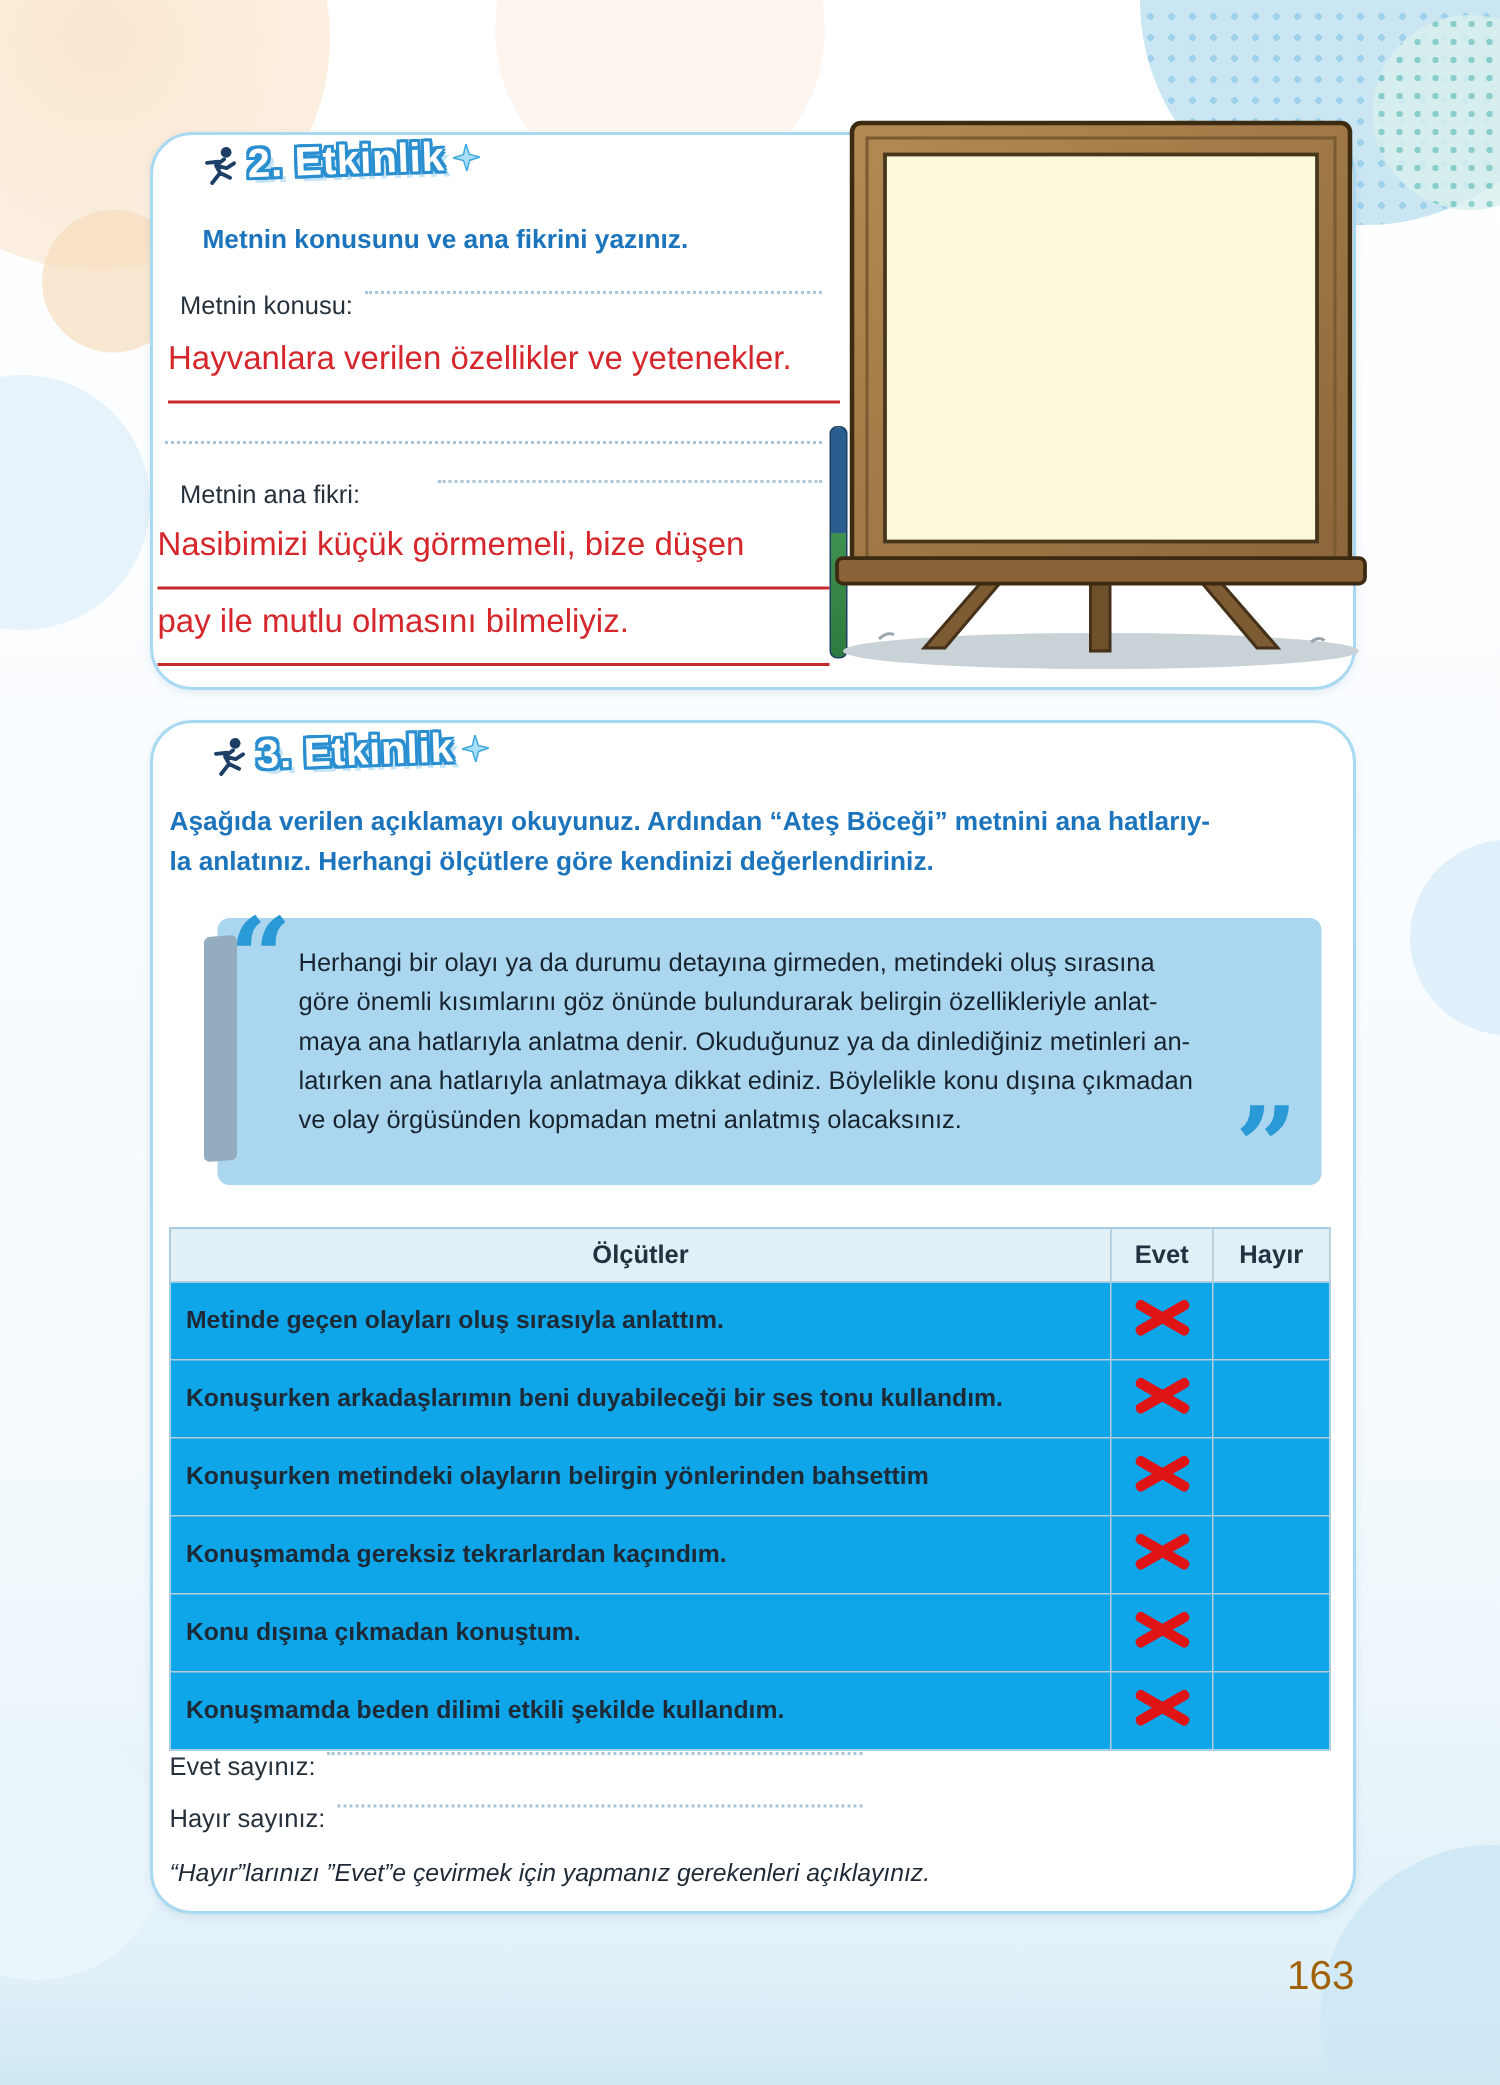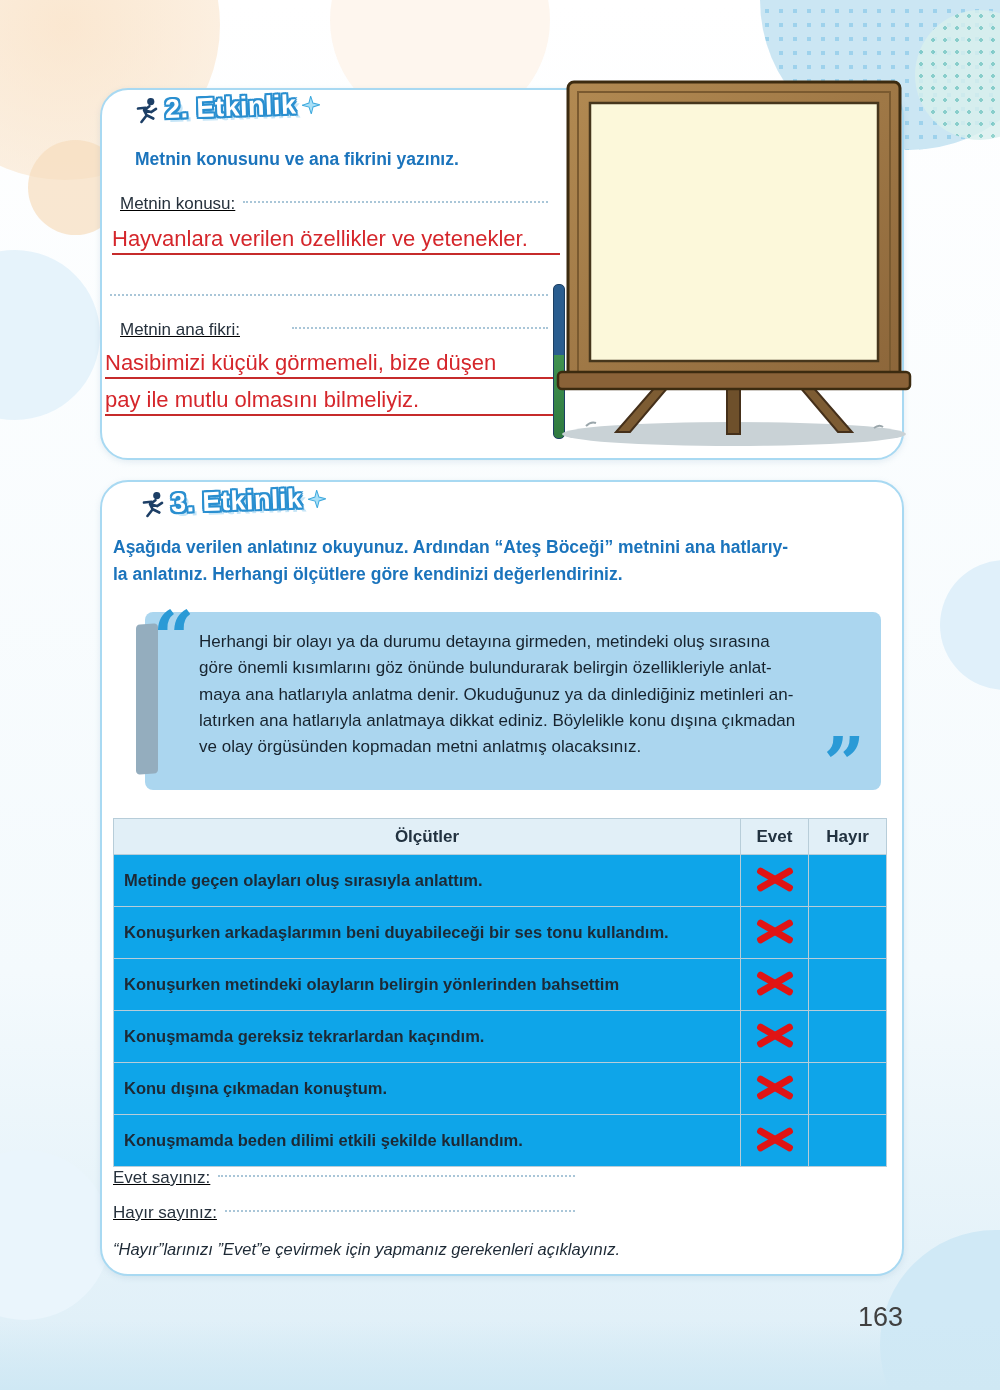--- a/index.html
+++ b/index.html
@@ -38,30 +38,30 @@
   }
   .badge2{left:132px;top:92px;}
   .badge3{left:138px;top:486px;}
 
   .blue-bold{color:#1b74bc;font-weight:bold;font-size:17.5px;line-height:1.55;}
   .act2-instruction{position:absolute;left:135px;top:146px;z-index:2;}
   .act3-instruction{position:absolute;left:113px;top:534px;width:778px;z-index:2;}
   .act3-instruction span{display:block;}
 
   
-  .fill-row{position:absolute;display:flex;align-items:center;z-index:2;text-decoration:underline;}
+  .fill-row{position:absolute;display:flex;align-items:flex-start;z-index:2;}
   .fill-row .lbl{font-size:17px;color:#26313c;white-space:nowrap;}
   .fill-row .dots{flex:1;border-bottom:2px dotted #a9c6d8;margin:0 0 4px 8px;height:0;}
   .row-konusu{left:120px;top:194px;width:428px;}
   .row-anafikri{left:120px;top:320px;width:428px;gap:44px;}
   .ruled-empty{position:absolute;left:110px;top:282px;width:438px;height:12px;border-bottom:2px dotted #a9c6d8;z-index:2;}
 
   
   .answer{position:absolute;font-size:22px;color:#d5262b;z-index:2;}
-  .answer-line{display:block;width:448px;border-bottom:2.5px solid #c62b2b;padding-bottom:1px;margin-bottom:8px;white-space:nowrap;}
+  .answer-line{display:block;width:448px;border-bottom:2.5px solid #c62b2b;padding-bottom:15px;margin-bottom:8px;white-space:nowrap;}
   .answer-konusu{left:112px;top:226px;}
   .answer-anafikri{left:105px;top:350px;}
 
   
   .pencil{position:absolute;left:553px;top:284px;width:10px;height:153px;border-radius:5px;z-index:2;
     background:linear-gradient(180deg,#2a5d8f 0%,#2a5d8f 46%,#3f9150 46%,#2f7a40 100%);border:1px solid #1c3f63;}
   .easel{position:absolute;left:556px;top:76px;z-index:2;}
 
   
   .quote-box{position:absolute;left:145px;top:612px;width:736px;height:178px;background:#abd6ef;border-radius:8px;z-index:2;}
@@ -82,21 +82,21 @@
   .xmark{display:none;position:relative;width:40px;height:28px;}
   .xmark.show{display:inline-block;}
   .xmark.show::before,.xmark.show::after{content:"";position:absolute;left:0;top:11px;width:40px;height:7px;border-radius:3px;background:#e01414;}
   .xmark.show::before{transform:rotate(30deg);}
   .xmark.show::after{transform:rotate(-30deg);}
 
   .row-evet-count{left:113px;top:1168px;width:462px;}
   .row-hayir-count{left:113px;top:1203px;width:462px;}
   .footer-note{position:absolute;left:113px;top:1240px;font-size:16.5px;color:#1d2935;z-index:2;font-style:italic;}
 
-  .page-number{position:absolute;left:858px;top:1302px;font-size:27px;color:#404040;z-index:2;}
+  .page-number{position:absolute;left:858px;top:1302px;font-size:27px;color:#a16207;z-index:2;}
 </style>
 </head>
 <body>
 
 <div class="page">
 
   <div class="deco c1"></div>
   <div class="deco c2"></div>
   <div class="deco c9"></div>
   <div class="deco c3"></div>
@@ -170,21 +170,21 @@
       <circle cx="19" cy="5" r="3.6" fill="#1d3f66"></circle>
       <path d="M17.5 9.5 L12 13.5 L14.5 18.5 L9 25 M12 13.5 L19 15.5 L24 12.5 M13.5 11 L6 11.5 M14.5 18.5 L21 22" stroke="#1d3f66" stroke-width="2.6" fill="none" stroke-linecap="round" stroke-linejoin="round"></path>
     </svg>
     <span class="badge-text">3. Etkinlik</span>
     <svg width="18" height="18" viewBox="0 0 18 18">
       <path d="M9 0 L11 7 L18 9 L11 11 L9 18 L7 11 L0 9 L7 7 Z" fill="#a8e0f8" stroke="#3fa9dd" stroke-width="1"></path>
     </svg>
   </div>
 
   <div class="blue-bold act3-instruction">
-    <span>Aşağıda verilen anlatınız okuyunuz. Ardından “Ateş Böceği” metnini ana hatlarıy-</span>
+    <span>Aşağıda verilen açıklamayı okuyunuz. Ardından “Ateş Böceği” metnini ana hatlarıy-</span>
     <span>la anlatınız. Herhangi ölçütlere göre kendinizi değerlendiriniz.</span>
   </div>
 
   <div class="quote-box">
     <span class="quote-glyph quote-open">“</span>
     <div class="quote-text">
       <span>Herhangi bir olayı ya da durumu detayına girmeden, metindeki oluş sırasına</span>
       <span>göre önemli kısımlarını göz önünde bulundurarak belirgin özellikleriyle anlat-</span>
       <span>maya ana hatlarıyla anlatma denir. Okuduğunuz ya da dinlediğiniz metinleri an-</span>
       <span>latırken ana hatlarıyla anlatmaya dikkat ediniz. Böylelikle konu dışına çıkmadan</span>

